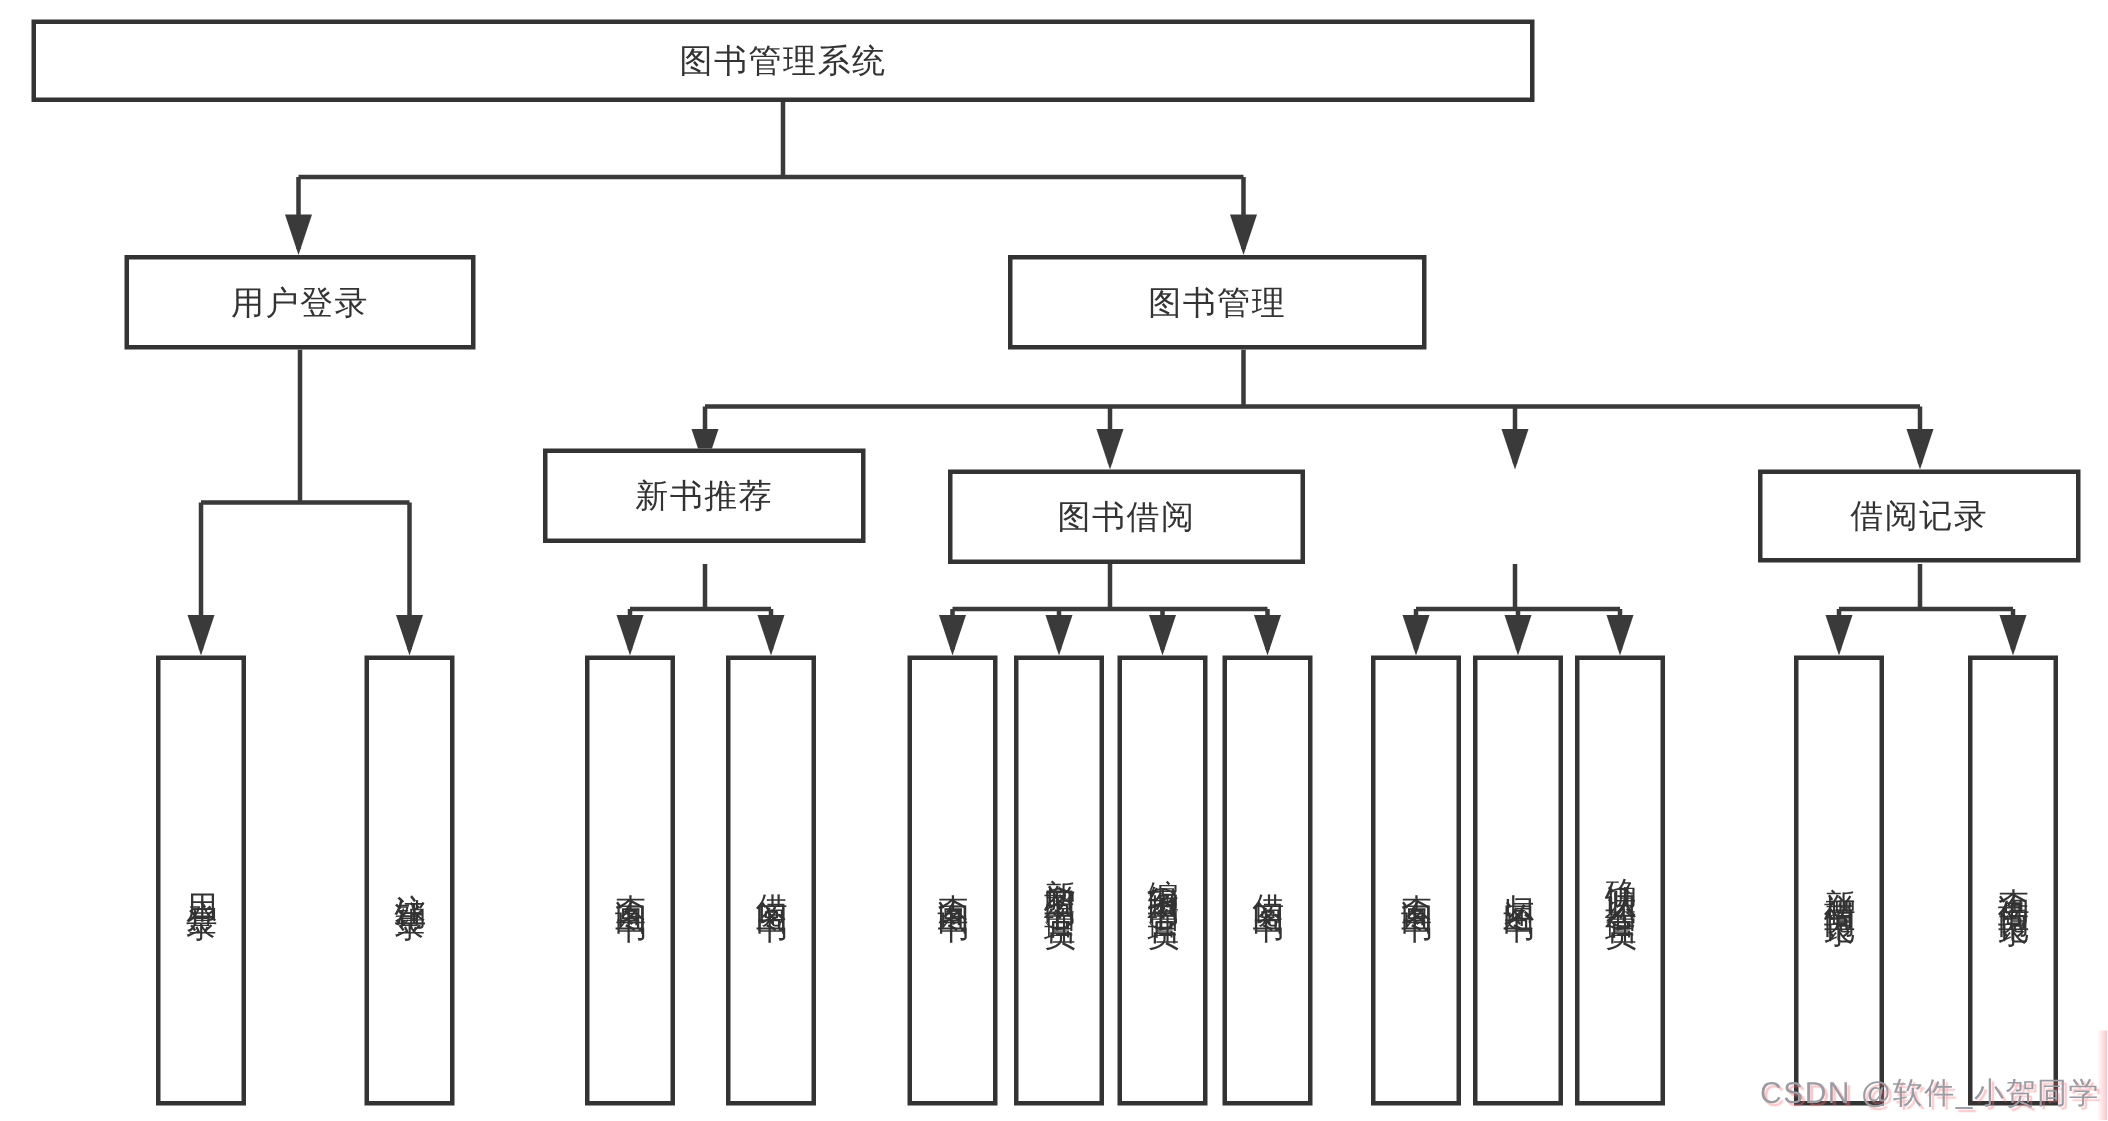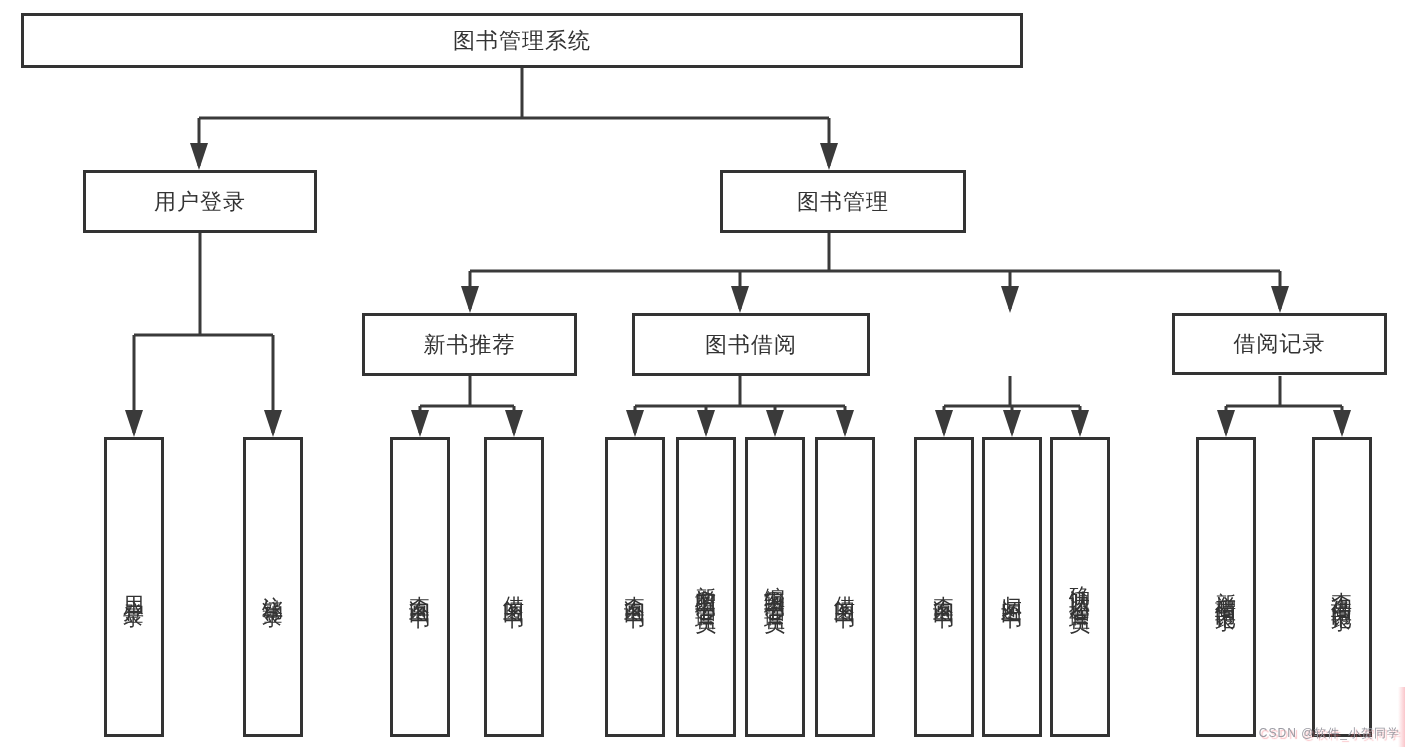--- a/index.html
+++ b/index.html
@@ -26,41 +26,41 @@
   }
   .leaf{
     position:absolute; box-sizing:border-box; top:437px; width:60px; height:300px;
     border:3px solid var(--border); background:var(--background);
     writing-mode:vertical-rl;
     display:flex; align-items:center; justify-content:center;
     font-size:21px; letter-spacing:4px; color:var(--text); line-height:1;
   }
   #n-root{left:21px; top:13px; width:1002px; height:55px;}
   #n-user-login{left:83px;  top:170px; width:234px; height:63px;}
-  #n-book-mgmt{left:720px; top:170px; width:246px; height:63px;}
-  #n-new-book-rec{left:362px;  top:313px; width:215px; height:63px;}
+  #n-book-mgmt{left:672px; top:170px; width:279px; height:63px;}
+  #n-new-book-rec{left:362px;  top:299px; width:215px; height:63px;}
   #n-book-borrow{left:632px;  top:313px; width:238px; height:63px;}
   #n-current-borrow{left:902px;  top:313px; width:215px; height:63px;}
   #n-borrow-record{left:1172px; top:313px; width:215px; height:62px;}
   #lf-user-login{left:104px;}
   #lf-logout{left:243px;}
   #lf-nbr-query{left:390px;}
   #lf-nbr-borrow{left:484px;}
   #lf-bb-query{left:605px;}
   #lf-bb-add{left:676px;}
   #lf-bb-edit{left:745px;}
   #lf-bb-borrow{left:815px;}
   #lf-cb-query{left:914px;}
   #lf-cb-return{left:982px;}
   #lf-cb-confirm{left:1050px;}
   #lf-br-add{left:1196px;}
   #lf-br-query{left:1312px;}
   #watermark{
     position:absolute; right:5px; bottom:5px;
-    font-size:12px; color:var(--watermark); letter-spacing:1px;
+    font-size:20px; color:var(--watermark); letter-spacing:1px;
     text-shadow:2px 2px 1px rgba(244,112,122,0.45);
     white-space:nowrap;
   }
   #corner-tint{
     position:absolute; right:0; bottom:0; width:7px; height:60px;
     background:linear-gradient(to left, rgba(246,140,150,0.5), rgba(246,140,150,0));
   }
 </style>
 </head>
 <body>

